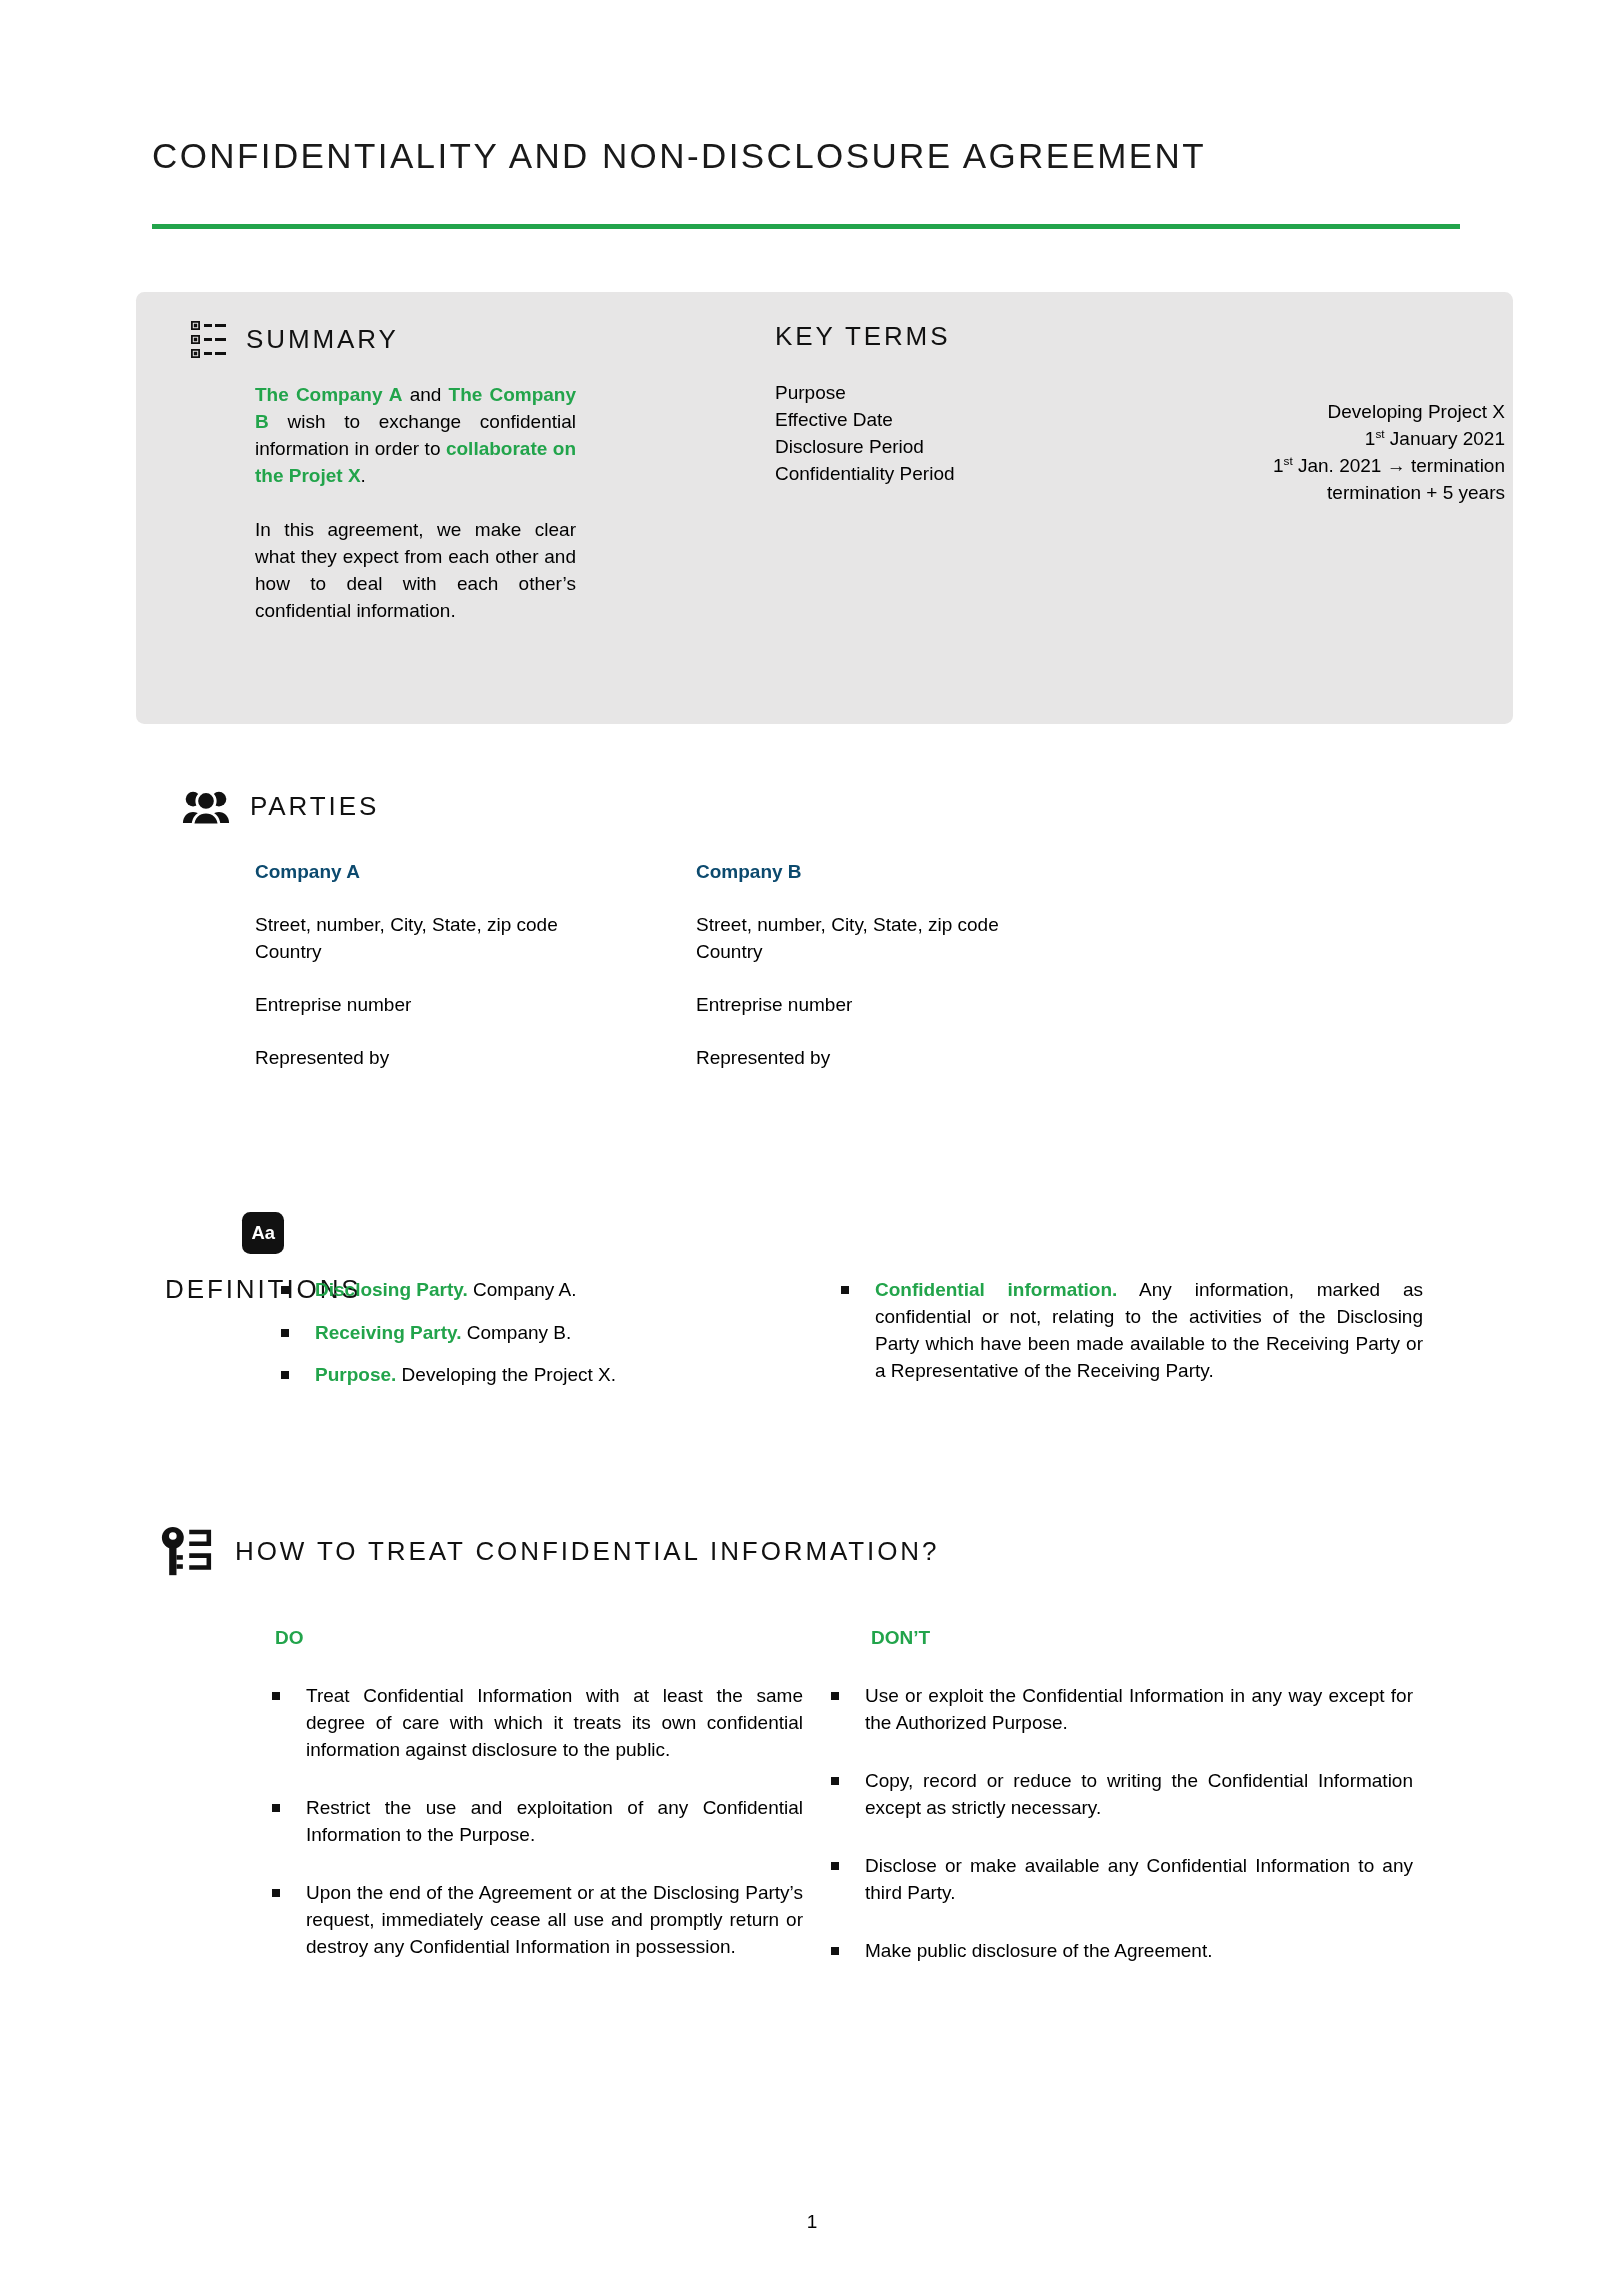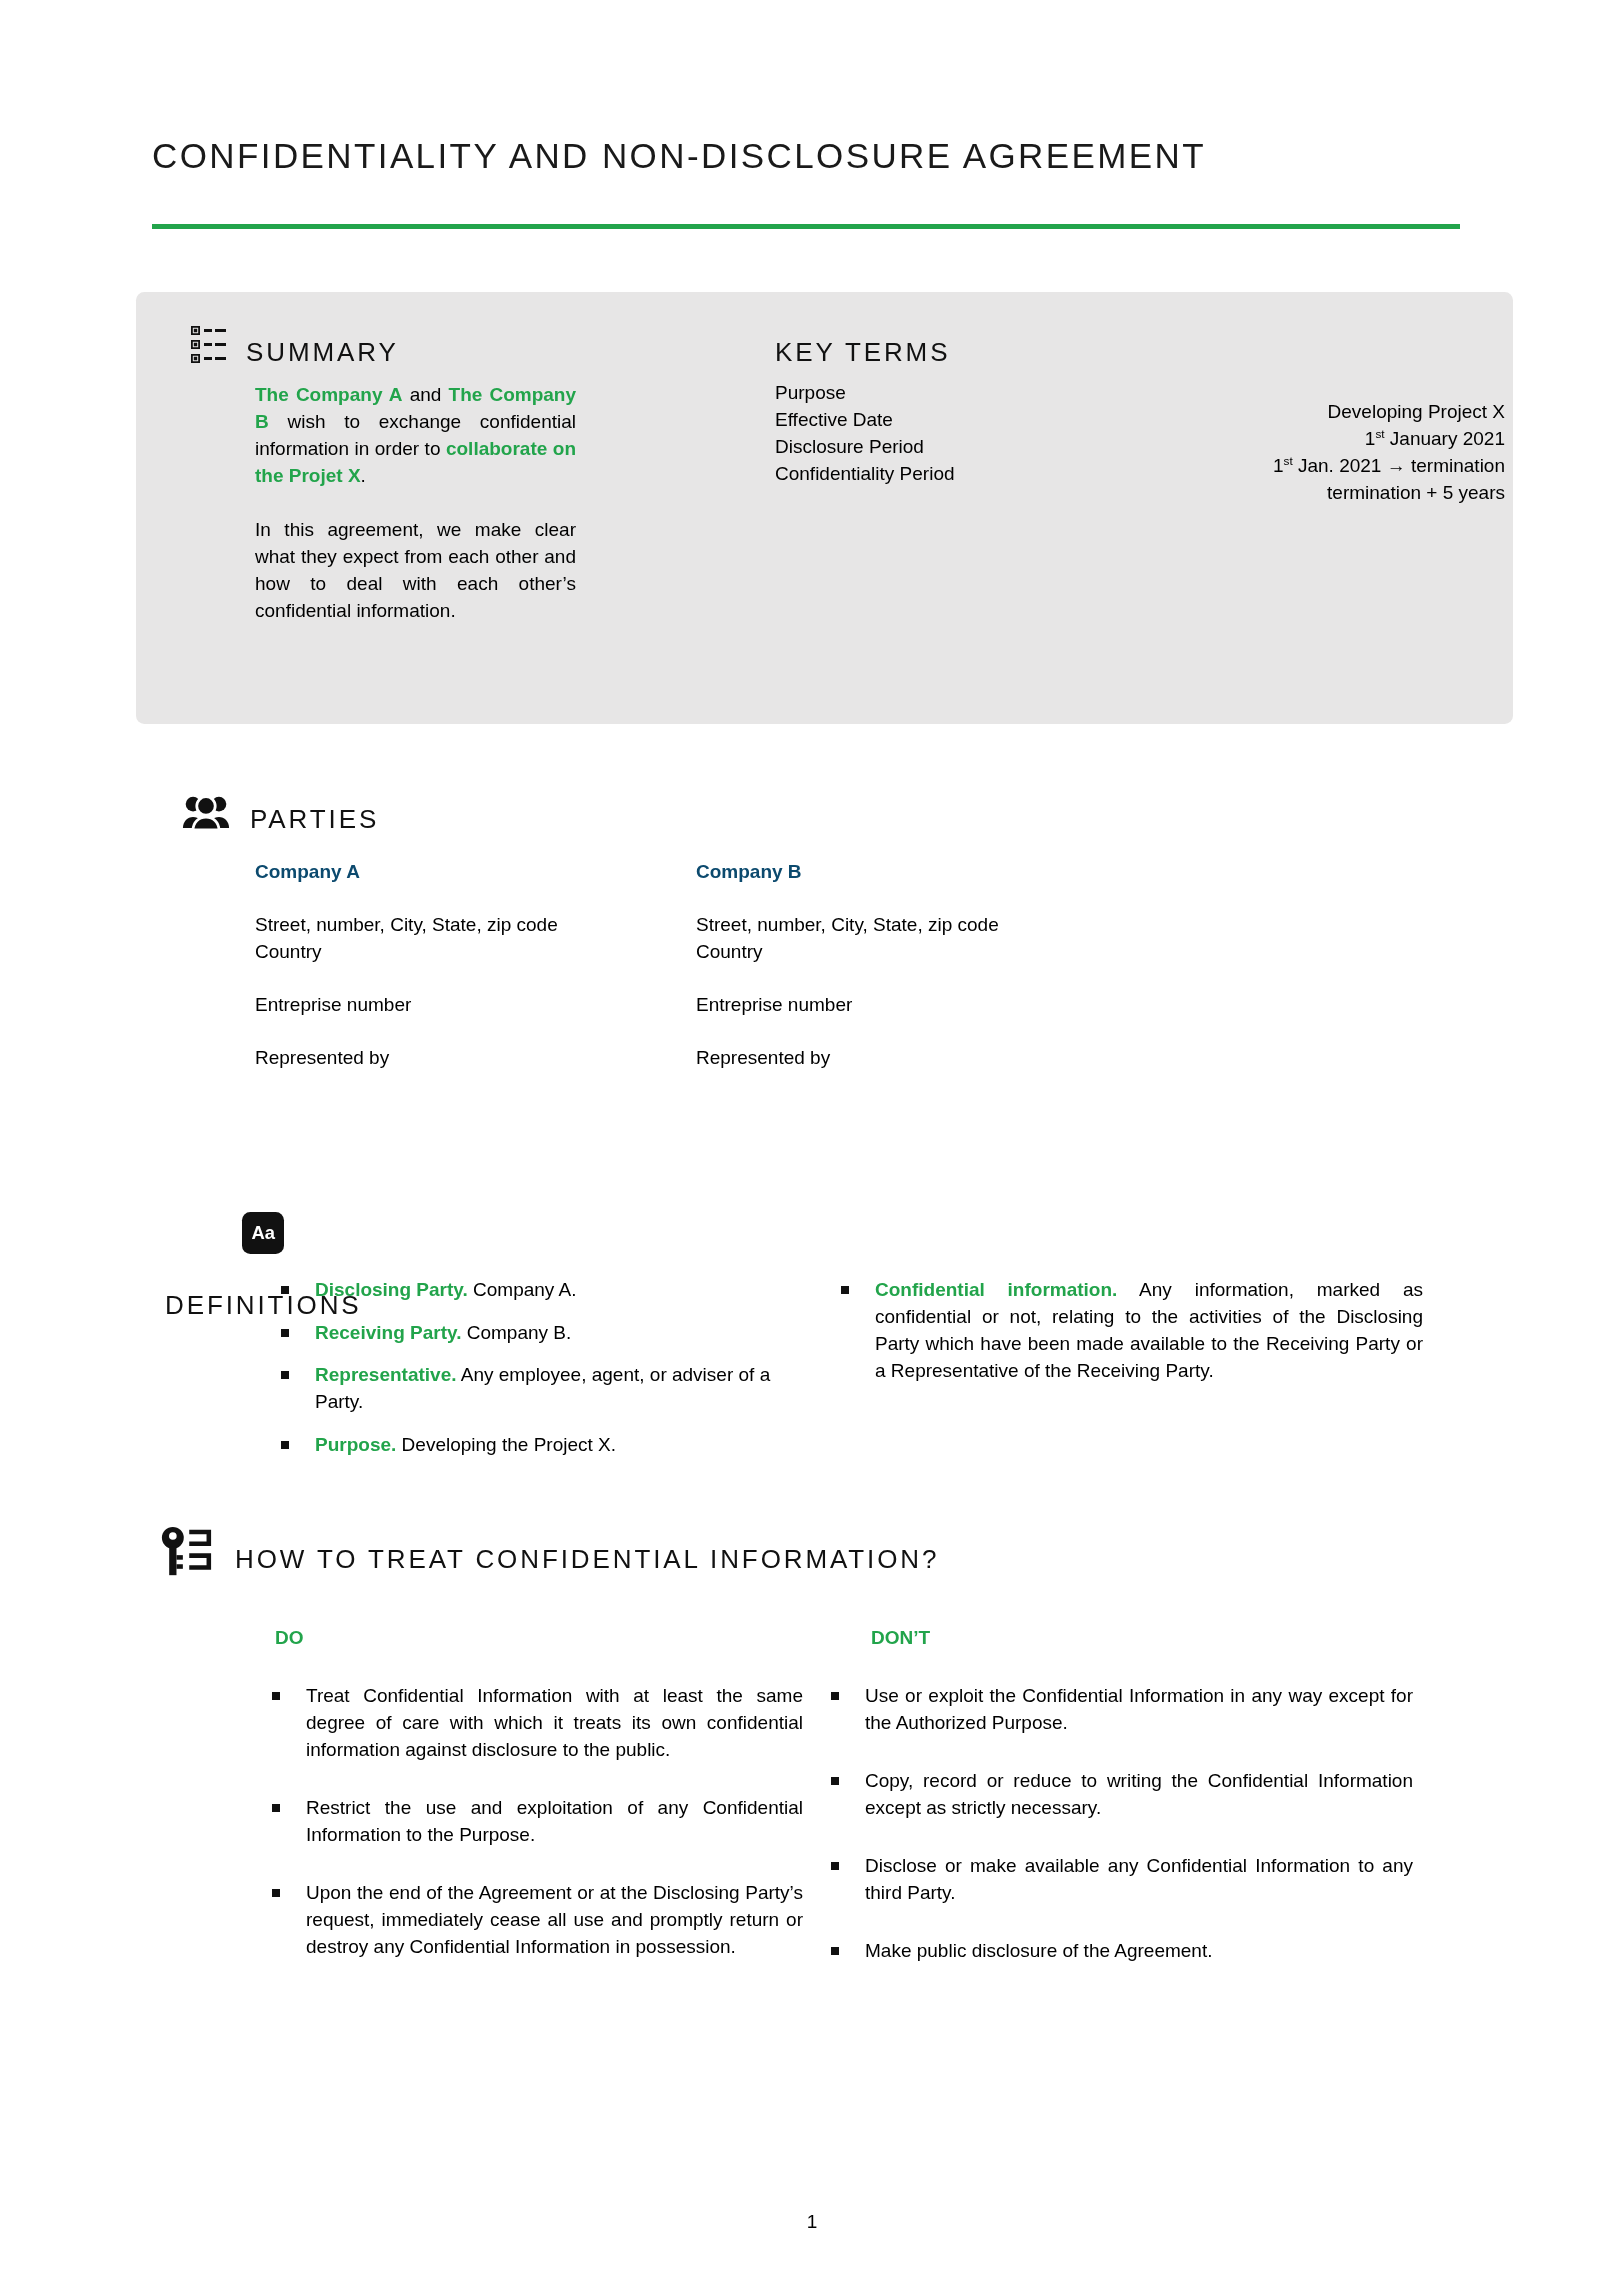--- a/index.html
+++ b/index.html
@@ -61,21 +61,20 @@
     display: flex;
     align-items: center;
     gap: 20px;
   }
   .section-head .head-text {
     font-size: 26px;
     letter-spacing: 2.9px;
     font-weight: 400;
     color: #111111;
     white-space: nowrap;
-    margin-top: 16px;
   }
 
   .summary-head {
     position: absolute;
     left: 55px;
     top: 29px;
   }
   .keyterms-head {
     position: absolute;
     left: 639px;
@@ -373,21 +372,20 @@
   <div class="section-head definitions-head">
     <span class="icon-aa">Aa</span>
     <span class="head-text">DEFINITIONS</span>
   </div>
 
   <div class="def-cols">
     <div class="def-col-l">
       <ul class="bul">
         <li><span class="g">Disclosing Party.</span><span> Company A.</span></li>
         <li><span class="g">Receiving Party.</span><span> Company B.</span></li>
-        <li><span class="g">Representative.</span><span> Any employee, agent, or adviser of a Party.</span></li>
         <li><span class="g">Purpose.</span><span> Developing the Project X.</span></li>
       </ul>
     </div>
     <div class="def-col-r">
       <ul class="bul justify">
         <li><span class="g">Confidential information.</span><span> Any information, marked as confidential or not, relating to the activities of the Disclosing Party which have been made available to the Receiving Party or a Representative of the Receiving Party.</span></li>
       </ul>
     </div>
   </div>
 

